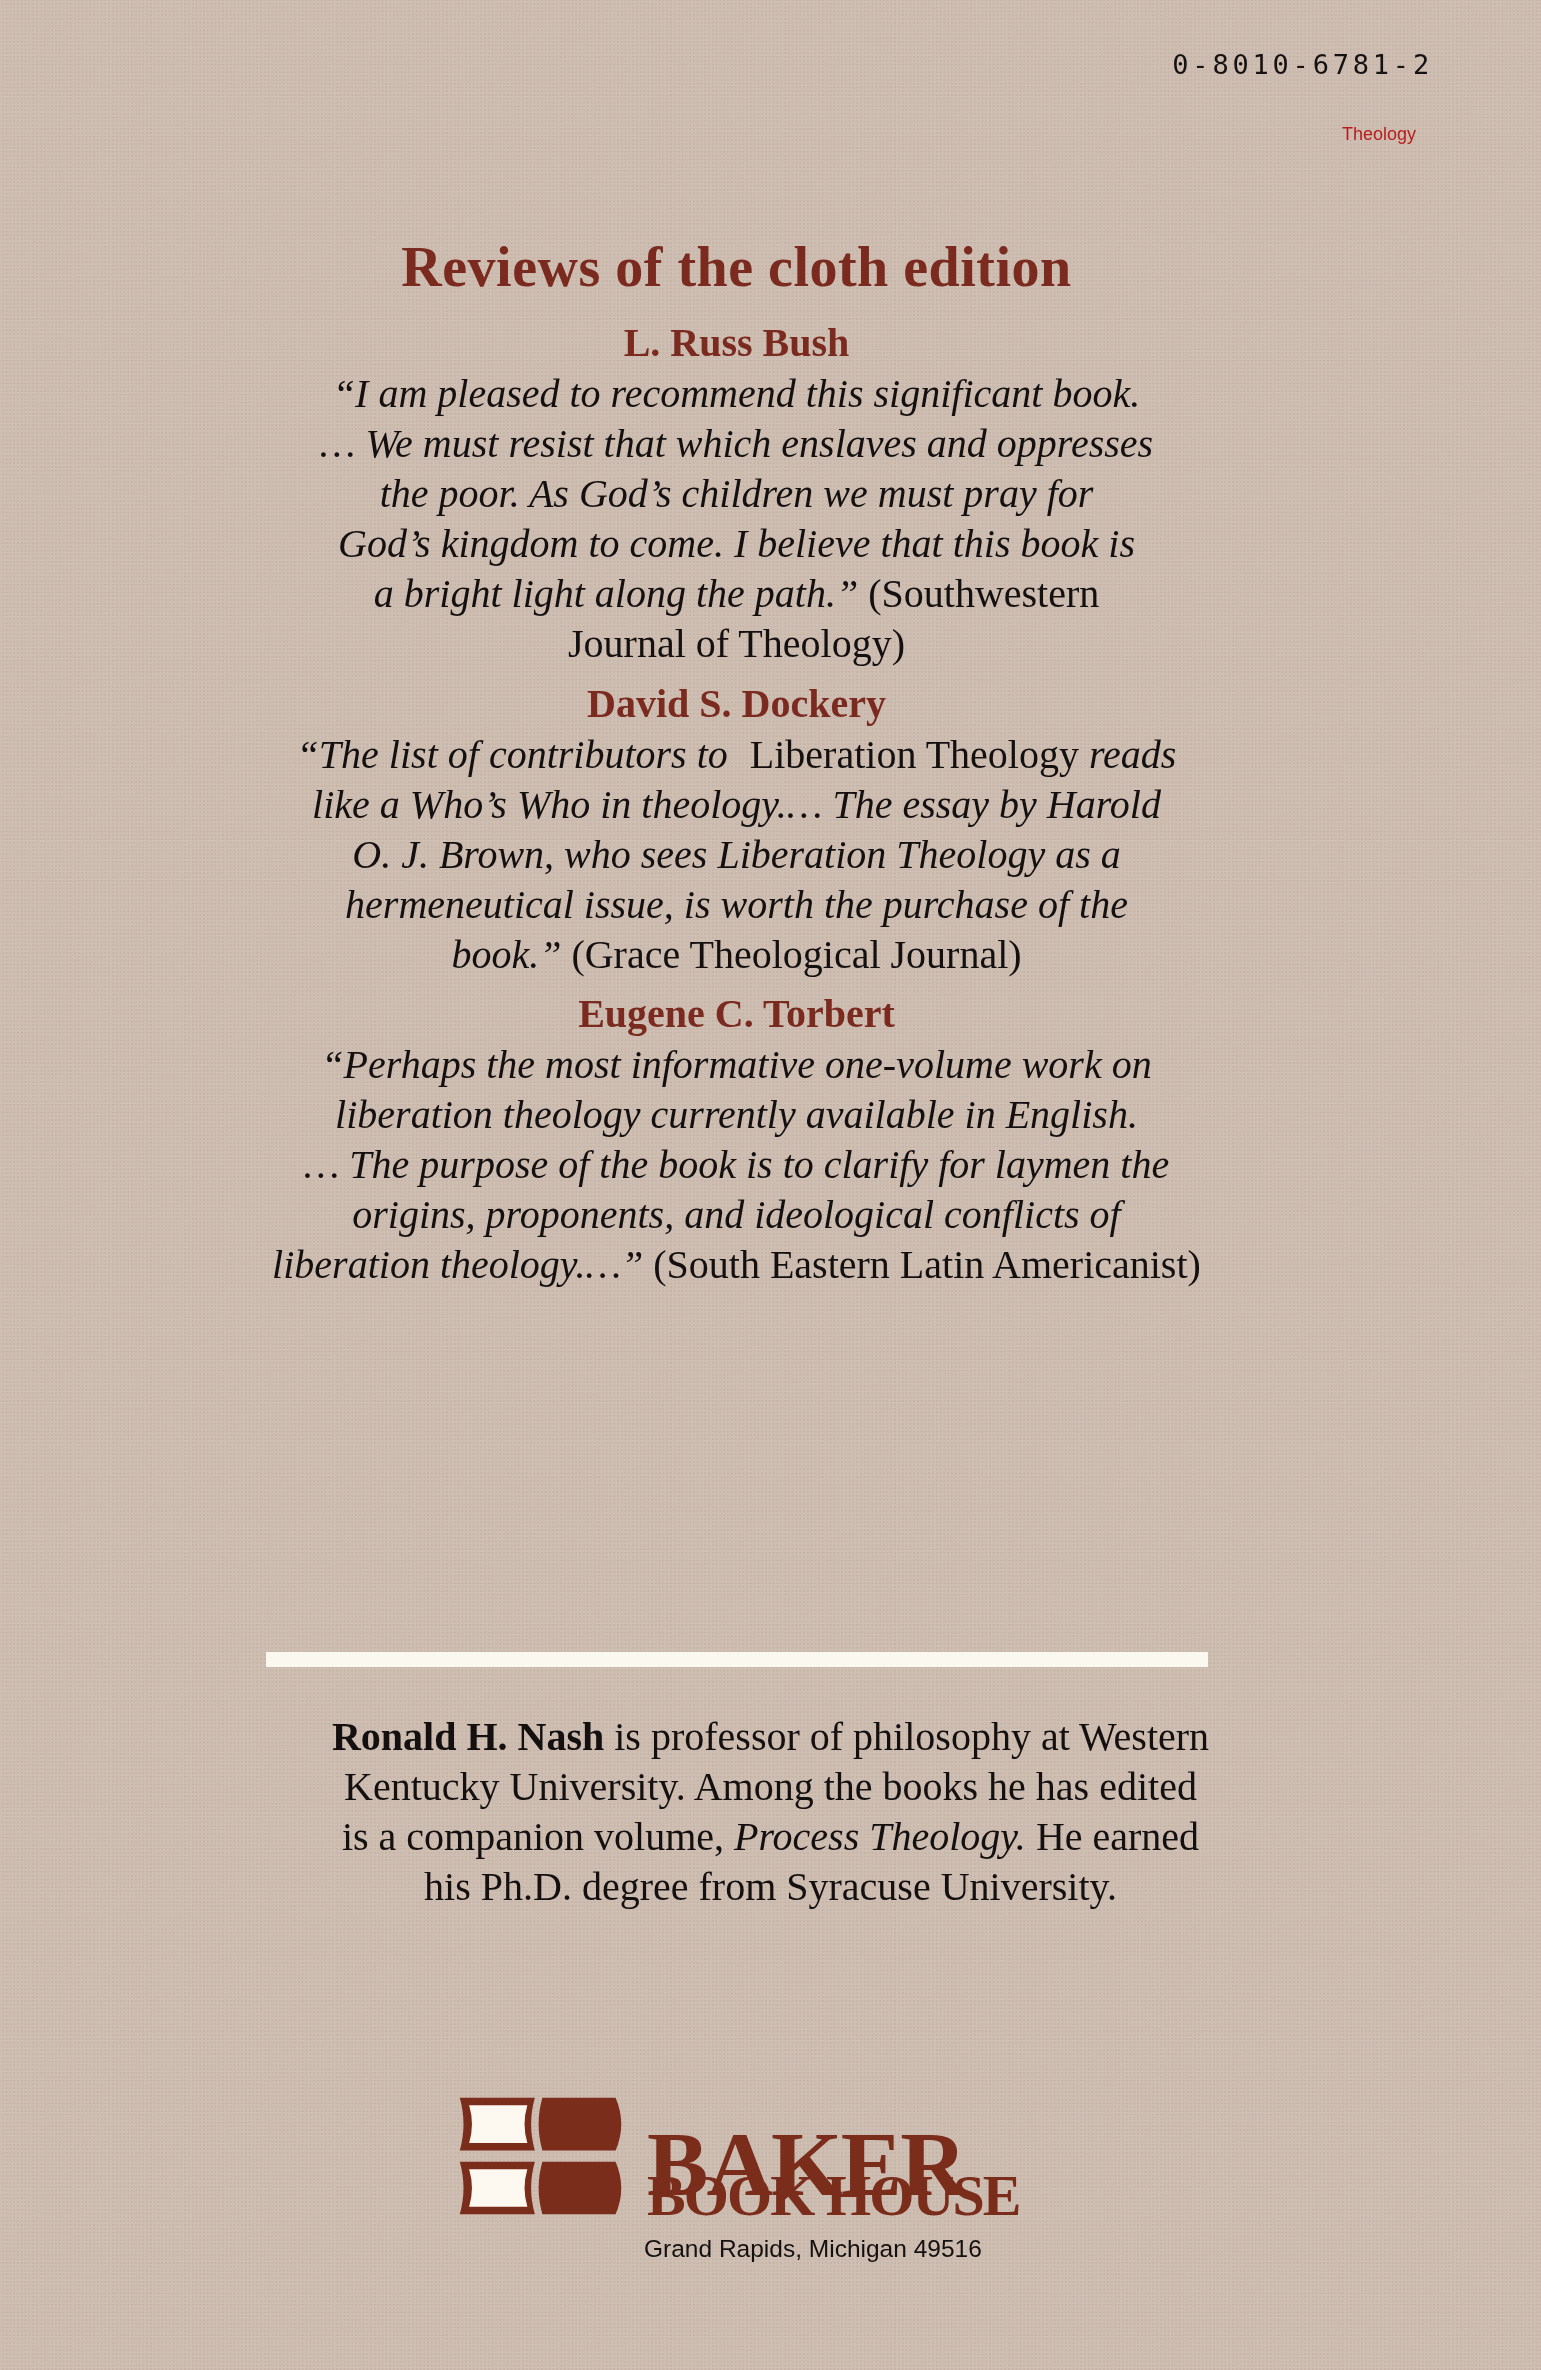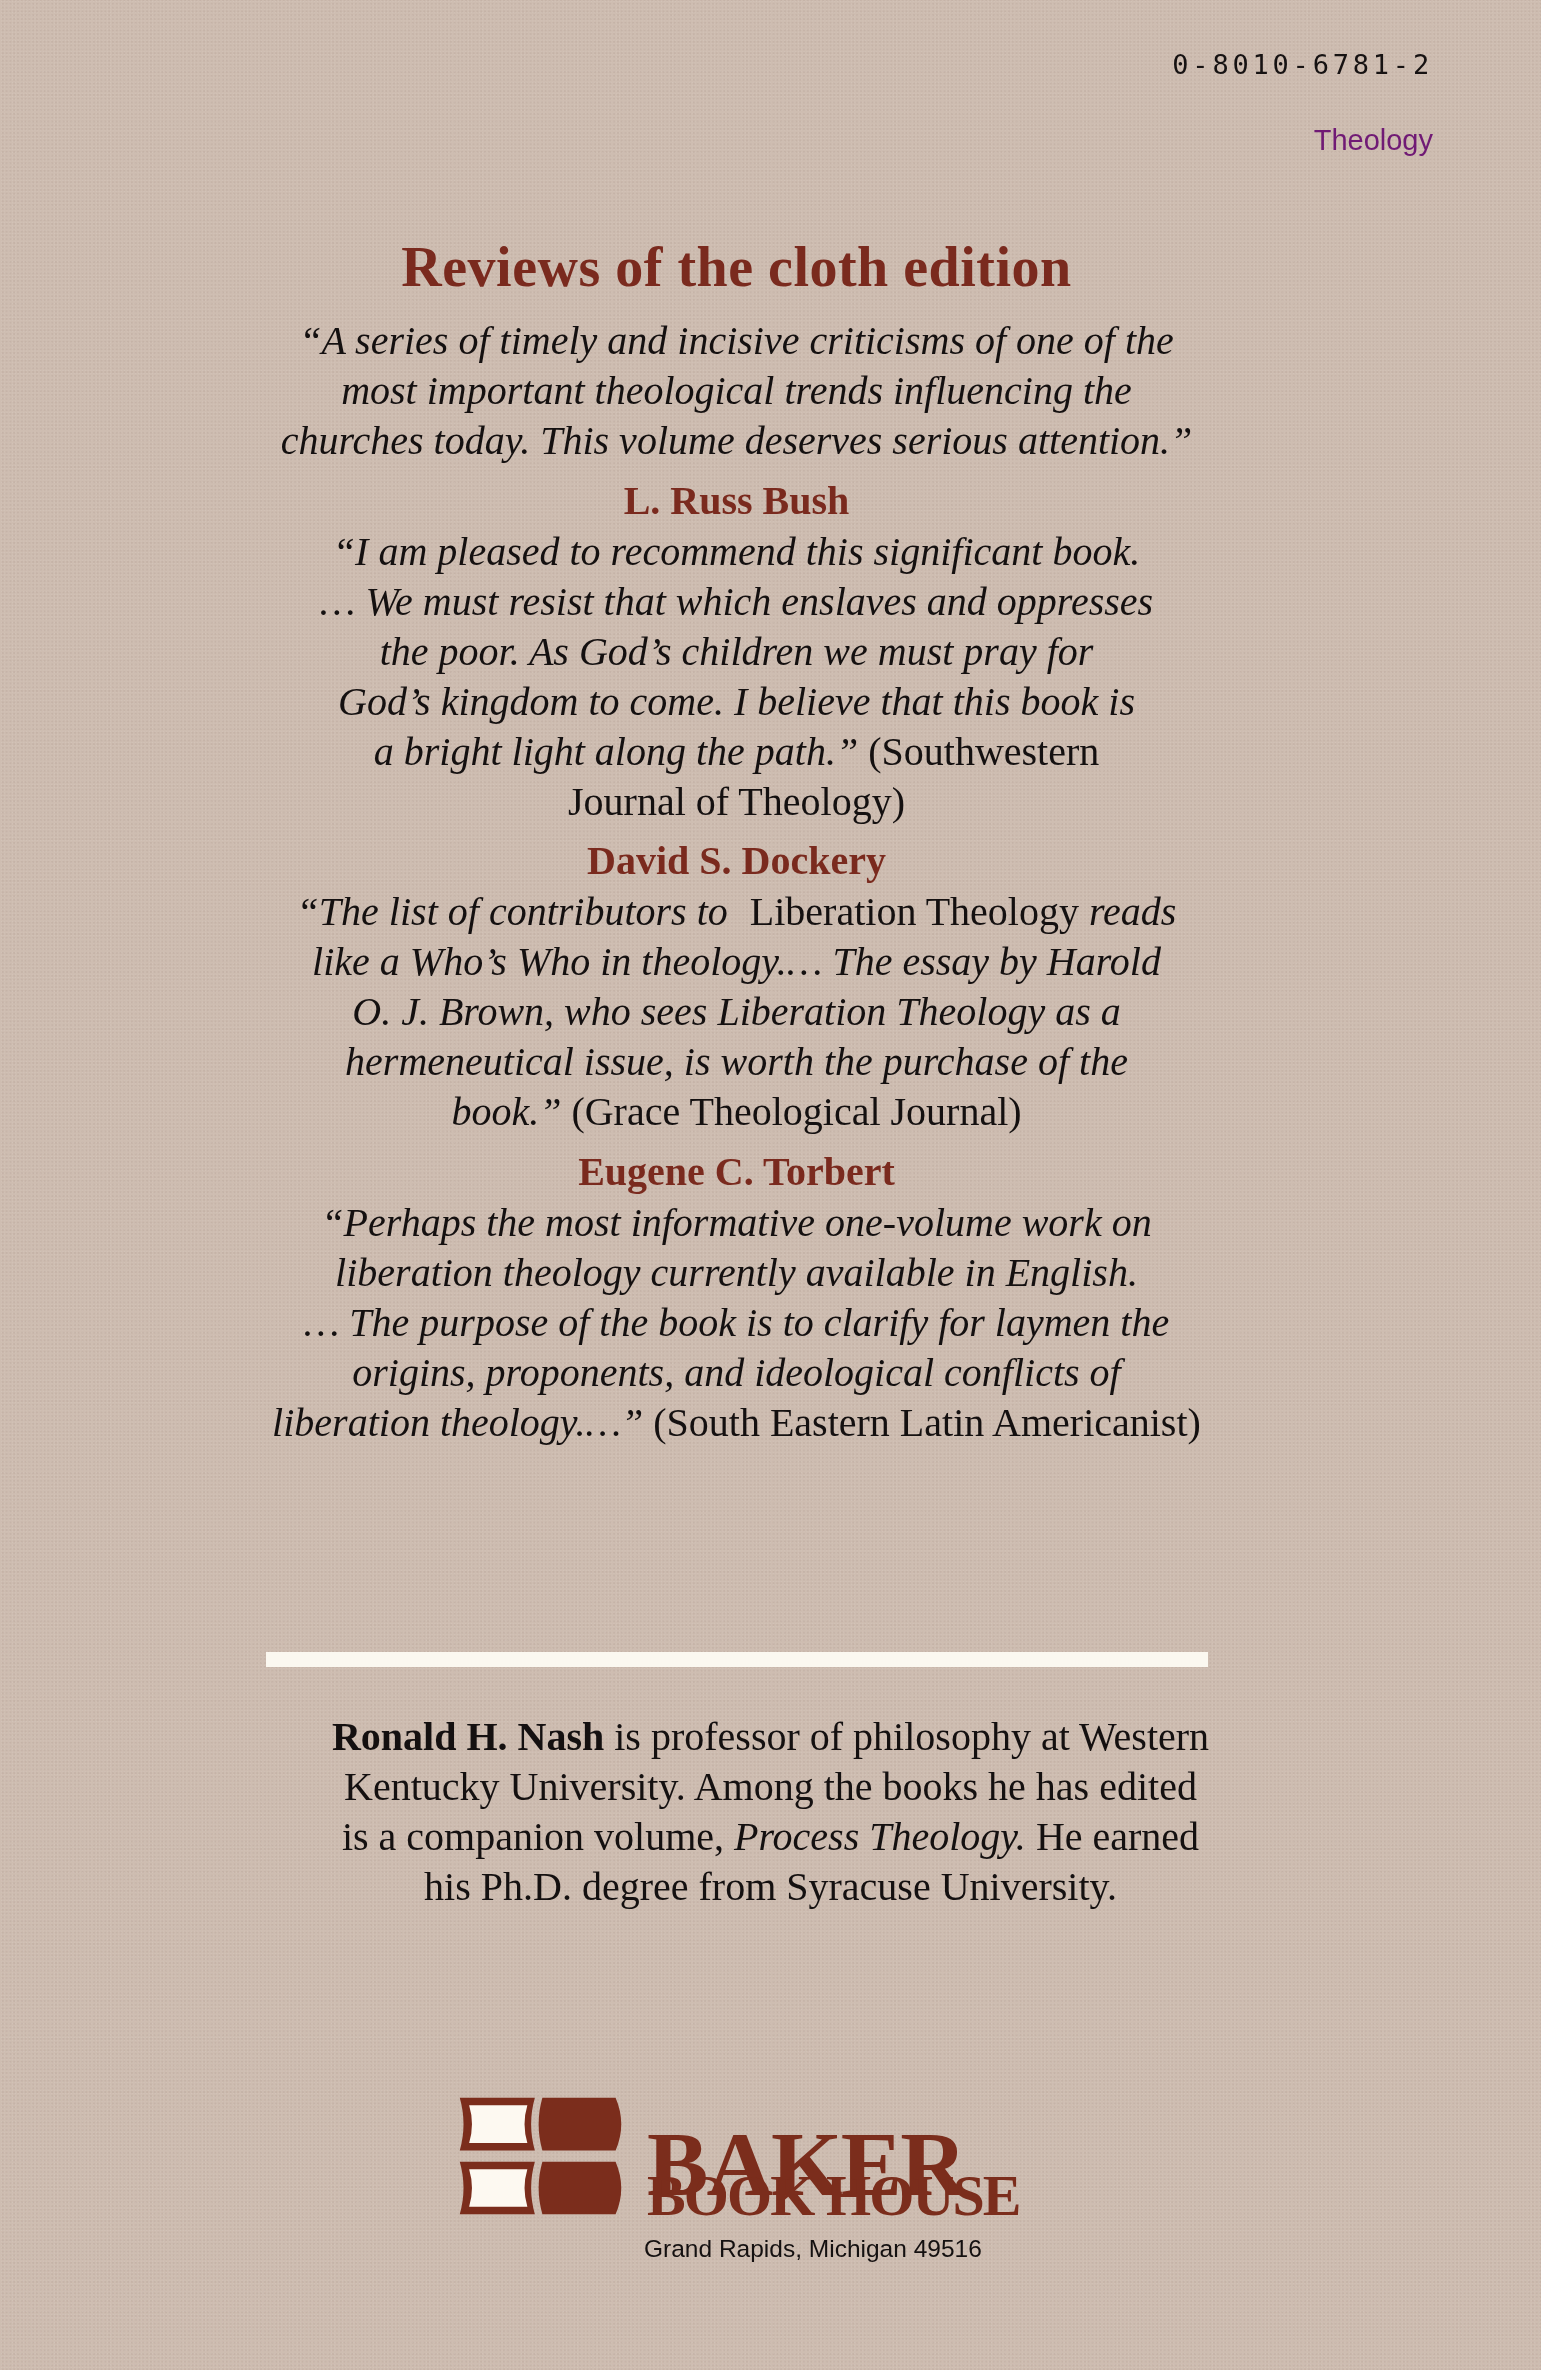--- a/index.html
+++ b/index.html
@@ -25,24 +25,24 @@
       top: 49px;
       right: 108px;
       font-family: "DejaVu Sans Mono", "Liberation Mono", monospace;
       font-size: 27px;
       letter-spacing: 3.8px;
       color: #161212;
     }
     .category {
       position: absolute;
       top: 124px;
-      right: 108px;
+      right: 125px;
       font-family: "Liberation Sans", "DejaVu Sans", sans-serif;
-      font-size: 29px;
-      color: #701a75;
+      font-size: 18px;
+      color: #b91c1c;
     }
     .reviews {
       position: absolute;
       left: 0;
       top: 235px;
       width: 1473px;
       text-align: center;
     }
     .reviews-title {
       font-weight: bold;
@@ -138,23 +138,20 @@
 </head>
 <body>
 
 <div class="isbn">0-8010-6781-2</div>
 <div class="category">Theology</div>
 
 <section class="reviews">
   <h1 class="reviews-title">Reviews of the cloth edition</h1>
 
   <div class="review">
-    <div class="quote"><span>“A series of timely and incisive criticisms of one of the
-most important theological trends influencing the
-churches today. This volume deserves serious attention.”</span><span class="source"></span></div>
   </div>
 
   <div class="review">
     <div class="reviewer">L. Russ Bush</div>
     <div class="quote"><span>“I am pleased to recommend this significant book.
 … We must resist that which enslaves and oppresses
 the poor. As God’s children we must pray for
 God’s kingdom to come. I believe that this book is
 a bright light along the path.”</span><span class="source"> (Southwestern
 Journal of Theology)</span></div>

